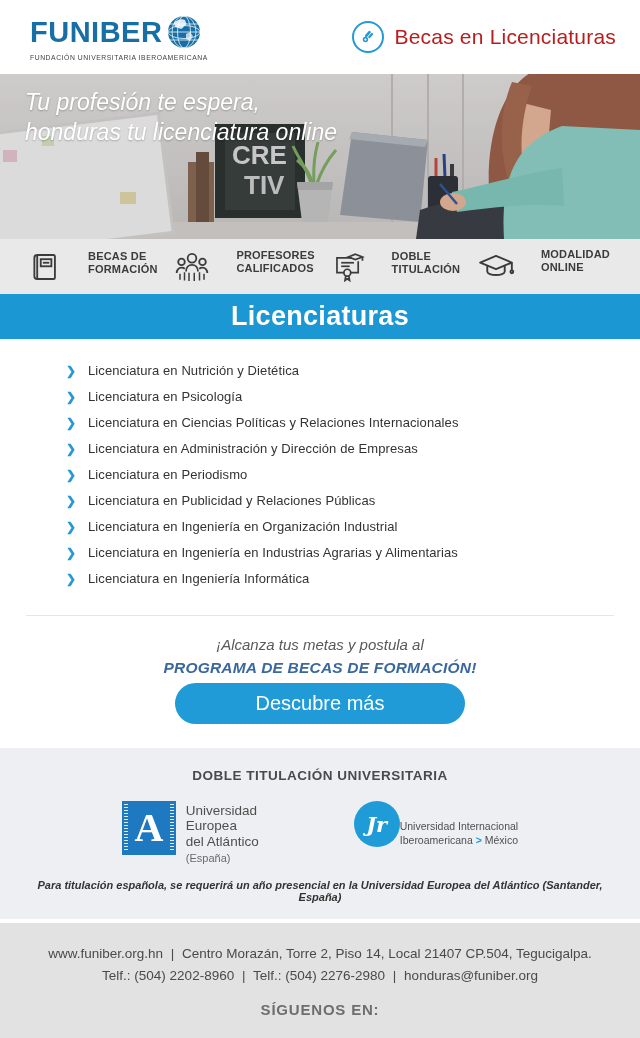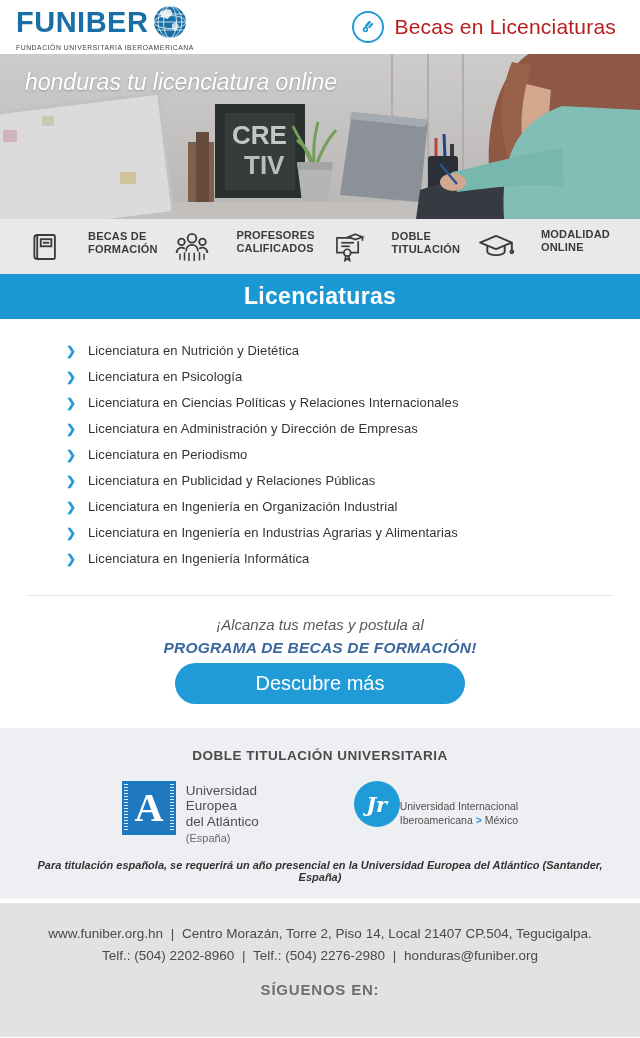--- a/index.html
+++ b/index.html
@@ -1,42 +1,42 @@
 <!DOCTYPE html>
 <html><head>
 <meta charset="utf-8">
 <style>
   * { margin:0; padding:0; box-sizing:border-box; }
   html,body { background:#ffffff; }
   body { font-family:"Liberation Sans", sans-serif; width:640px; margin:0 auto; }
   .page { width:640px; height:1038px; overflow:hidden; background:#fff; }
 
   
-  .header { height:54px; display:flex; align-items:center; justify-content:space-between; padding:0 24px 0 16px; background:#fff; }
+  .header { height:74px; display:flex; align-items:center; justify-content:space-between; padding:0 24px 0 30px; background:#fff; }
   .logo-row { display:flex; align-items:center; }
   .logo-text { color:#176fa5; font-size:29px; font-weight:bold; letter-spacing:0.5px; line-height:1; }
   .globe { margin-left:4px; margin-bottom:2px; }
   .logo-tagline { font-size:6.8px; color:#3f3f3f; letter-spacing:0.55px; margin-top:2px; }
   .header-title { display:flex; align-items:center; gap:10px; }
   .badge-circle { width:32px; height:32px; border-radius:50%; border:2px solid #2599d6; display:flex; align-items:center; justify-content:center; }
   .title-text { font-size:21px; color:#b91c1c; letter-spacing:0.2px; }
 
   
   .hero { position:relative; height:165px; overflow:hidden; }
   .hero-art { display:block; width:640px; height:165px; }
   .hero-text { position:absolute; top:13px; left:25px; color:#fff; font-style:italic; font-size:23px; line-height:1.32; text-shadow:0 1px 2px rgba(0,0,0,0.25); }
 
   
   .features { height:55px; background:#e9e9e9; display:flex; align-items:center; justify-content:space-between; padding:0 30px 0 28px; }
   .feature { display:flex; gap:26px; }
   .f-label { font-size:11px; font-weight:bold; color:#3b3b3b; line-height:1.25; letter-spacing:0.2px; }
 
   
   .banner { height:45px; background:#1b97d4; display:flex; align-items:center; justify-content:center; }
-  .banner h1 { color:#fff; font-size:23px; font-weight:bold; letter-spacing:0.3px; }
+  .banner h1 { color:#fff; font-size:27px; font-weight:bold; letter-spacing:0.3px; }
 
   
   .programs { list-style:none; padding:24px 0 0 66px; }
   .program { display:flex; align-items:baseline; height:26px; cursor:pointer; }
   .chev { color:#2599d6; font-size:12px; font-weight:bold; width:22px; flex:0 0 22px; }
   .p-label { font-size:13px; color:#333; letter-spacing:0.1px; }
 
   .divider { border:none; border-top:1px solid #e6e6e6; margin:18px 26px 0 26px; }
 
   
@@ -166,20 +166,21 @@
         <path d="M519 28 C 510 52 513 76 524 88 L546 94 L551 36 Z" fill="#e9b79a"></path>
         <path d="M512 8 C 498 40 499 82 511 114 L532 124 C 517 92 519 48 532 12 Z" fill="#a86a4e"></path>
         <path d="M562 52 C 520 68 500 96 504 165 L640 165 L640 56 Z" fill="#8fd2c6"></path>
         <path d="M562 94 C 520 100 482 112 452 118 L457 138 C 494 133 532 129 564 132 Z" fill="#83cabd"></path>
         <ellipse cx="453" cy="128" rx="13" ry="9" fill="#e9b79a"></ellipse>
         <line x1="440" y1="110" x2="457" y2="130" stroke="#2c5c9e" stroke-width="2.5"></line>
       </g>
       <rect width="640" height="165" fill="#141428" opacity="0.10"></rect>
     </svg>
     <div class="hero-text">
+      <div>Tu profesión te espera,</div>
       <div>honduras tu licenciatura online</div>
     </div>
   </div>
 
   <div class="features">
     <div class="feature">
       <svg width="34" height="34" viewBox="0 0 24 24" fill="none" stroke="#3b3b3b" stroke-width="1.3">
         <path d="M6.5 3.5 H18 a1 1 0 0 1 1 1 V19.5 a1 1 0 0 1 -1 1 H6.5 a2 2 0 0 1 -2 -2 V5.5 a2 2 0 0 1 2 -2 Z"></path>
         <line x1="6.5" y1="3.5" x2="6.5" y2="20.5"></line>
         <rect x="9" y="6.5" width="7.5" height="5"></rect>

